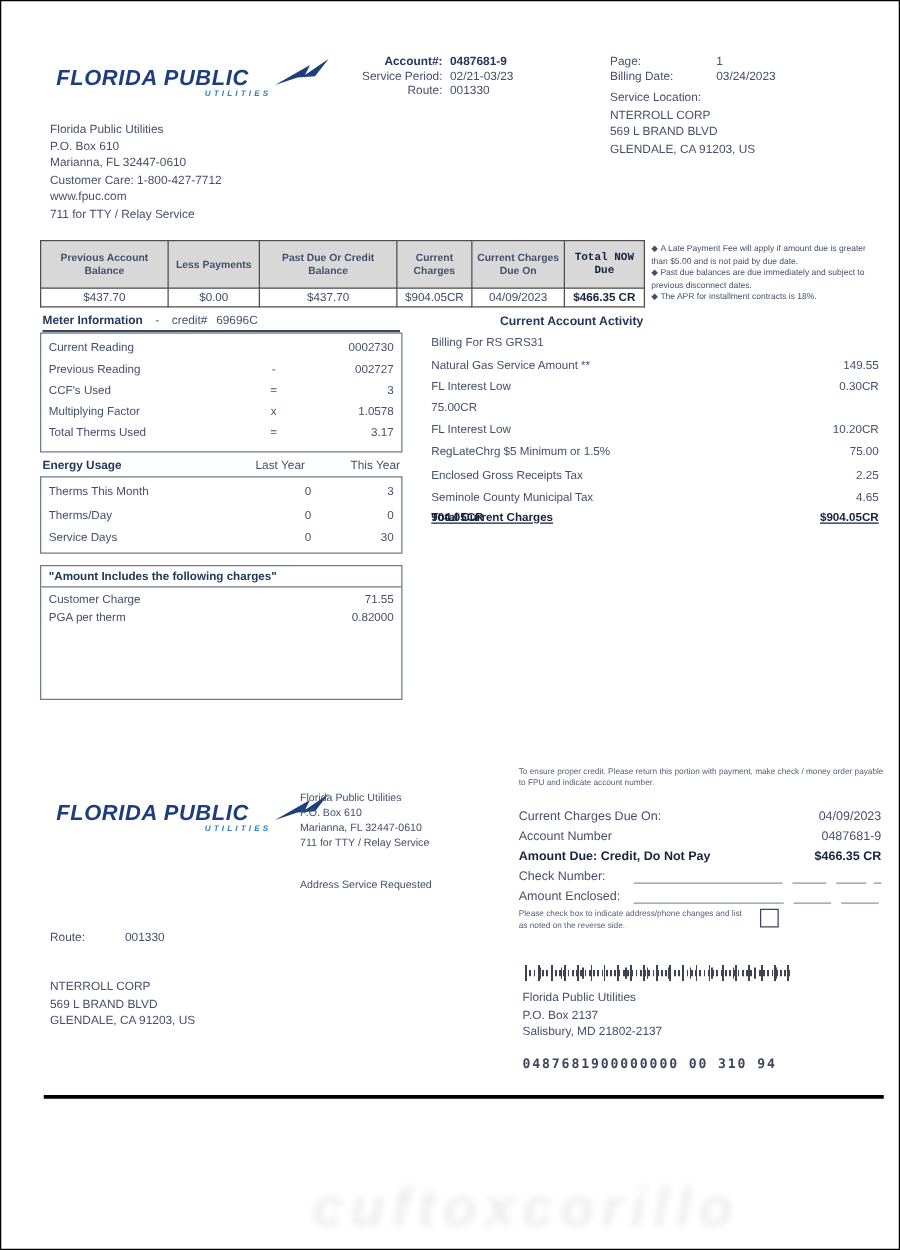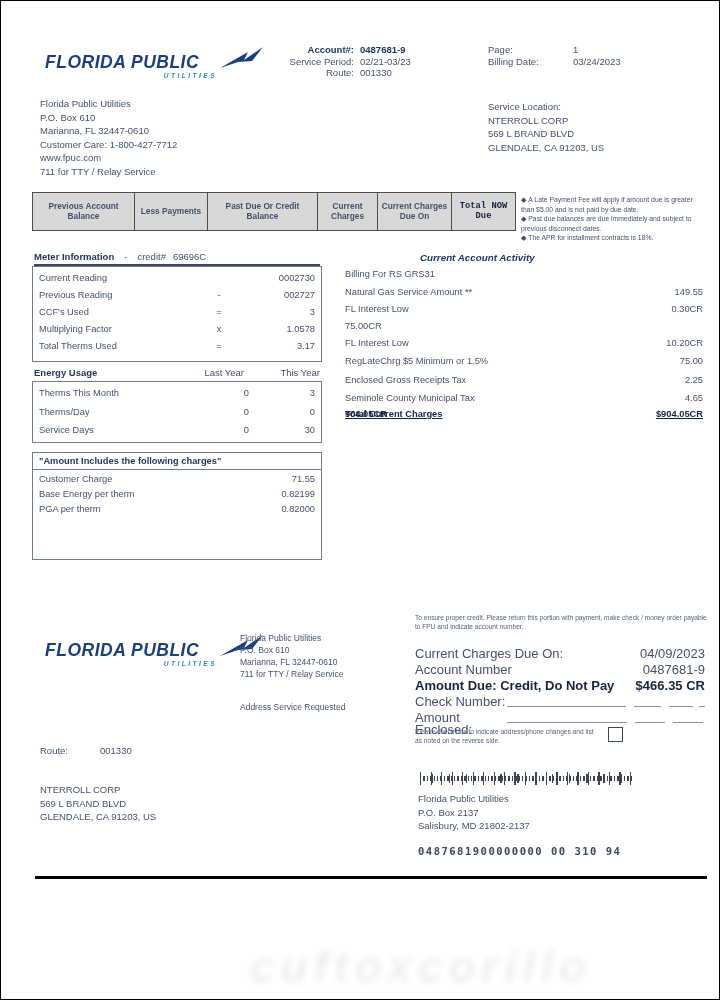--- a/index.html
+++ b/index.html
@@ -54,21 +54,21 @@
 
   .act-row { position:absolute; left:345px; width:358px; display:flex; font-size:9.3px; line-height:12px; }
   .act-row .lab { flex:1; }
   .act-row .val { text-align:right; white-space:nowrap; }
   .act-total { font-weight:bold; color:#16233f; }
 
   .inc-row { display:flex; font-size:9.3px; line-height:15px; padding:0 6px; }
   .inc-row .lab { flex:1; }
   .inc-row .val { text-align:right; }
 
-  .pay-row { position:absolute; left:415px; width:290px; display:flex; font-size:13px; line-height:12px; }
+  .pay-row { position:absolute; left:415px; width:290px; display:flex; font-size:10px; line-height:12px; }
   .pay-row .lab { flex:1; }
   .pay-row .val { text-align:right; white-space:nowrap; }
   .pay-bold { font-weight:bold; color:#16233f; }
 
   .fill-line { display:inline-block; border-bottom:1px solid #8a93a5; height:11px; }
 
   .fineprint { font-size:6.6px; line-height:8.8px; color:#55617a; }
 
   .checkbox { width:15px; height:15px; border:1.2px solid #3a465e; background:#fff; }
 
@@ -118,21 +118,21 @@
   <div class="kv-row">
       <span class="kv-label2">Page:</span>
       <span>1</span>
     </div>
   <div class="kv-row">
       <span class="kv-label2">Billing Date:</span>
       <span>03/24/2023</span>
     </div>
 </div>
 
-<div class="abs sm" style="left:488px; top:100px;">
+<div class="abs sm" style="left:488px; top:72px;">
   <div>Service Location:</div>
   <div>NTERROLL CORP</div>
   <div>569 L BRAND BLVD</div>
   <div>GLENDALE, CA 91203, US</div>
 </div>
 
 <div class="abs sm" style="left:40px; top:97px;">
   <div>Florida Public Utilities</div>
   <div>P.O. Box 610</div>
   <div>Marianna, FL 32447-0610</div>
@@ -144,20 +144,28 @@
 <table class="summary abs" style="left:32px; top:192px;">
   <tbody>
       <tr>
     <th style="width:102px;">Previous Account Balance</th>
     <th style="width:73px;">Less Payments</th>
     <th style="width:110px;">Past Due Or Credit Balance</th>
     <th style="width:60px;">Current Charges</th>
     <th style="width:74px;">Current Charges Due On</th>
     <th style="width:64px;font-family:Liberation Mono, monospace;" class="tot">Total NOW Due</th>
   </tr>
+  <tr>
+    <td>$437.70</td>
+    <td>$0.00</td>
+    <td>$437.70</td>
+    <td>$904.05CR</td>
+    <td>04/09/2023</td>
+    <td class="tot">$466.35 CR</td>
+  </tr>
 </tbody>
   </table>
 
 <div class="abs notes" style="left:521px; top:195px; width:186px;">
   <div><span class="dm">◆ </span><span>A Late Payment Fee will apply if amount due is greater than $5.00 and is not paid by due date.</span></div>
   <div><span class="dm">◆ </span><span>Past due balances are due immediately and subject to previous disconnect dates.</span></div>
   <div><span class="dm">◆ </span><span>The APR for installment contracts is 18%.</span></div>
 </div>
 
 <div class="abs" style="left:34px; top:251px; width:286px; border-bottom:2px solid #3c465c; padding-bottom:2px; display:flex; font-size:9.5px;">
@@ -210,21 +218,21 @@
       <span class="c1">0</span>
       <span class="c2">0</span>
     </div>
   <div class="erow">
       <span class="lab">Service Days</span>
       <span class="c1">0</span>
       <span class="c2">30</span>
     </div>
 </div>
 
-<div class="abs b dark" style="left:420px; top:252px; font-size:9.8px;font-style:italic;">Current Account Activity</div>
+<div class="abs b dark" style="left:400px; top:252px; font-size:9.8px;">Current Account Activity</div>
 <div class="act-row" style="top:268px;">
     <span class="lab">Billing For RS GRS31</span>
     <span class="val"></span>
   </div>
 <div class="act-row" style="top:286px;">
     <span class="lab">Natural Gas Service Amount **</span>
     <span class="val">149.55</span>
   </div>
 <div class="act-row" style="top:303px;">
     <span class="lab">FL Interest Low</span>
@@ -255,24 +263,20 @@
 <div class="act-row act-total" style="top:408px;text-decoration:underline;">
     <span class="lab">Total Current Charges</span>
     <span class="val">$904.05CR</span>
   </div>
 
 <div class="abs boxed" style="left:32px; top:452px; width:290px; height:108px;">
   <div class="b dark" style="font-size:9.3px; padding:3px 6px; border-bottom:1px solid #6f7a8c;">"Amount Includes the following charges"</div>
   <div class="inc-row" style="margin-top:2px;">
       <span class="lab">Customer Charge</span>
       <span class="val">71.55</span>
-    </div>
-  <div class="inc-row">
-      <span class="lab">Base Energy per therm</span>
-      <span class="val">0.82199</span>
     </div>
   <div class="inc-row">
       <span class="lab">PGA per therm</span>
       <span class="val">0.82000</span>
     </div>
 </div>
 
 <div class="abs logo" style="left:45px; top:640px;">
   <div class="logo-main">FLORIDA PUBLIC</div>
   <div class="logo-sub">UTILITIES</div>

